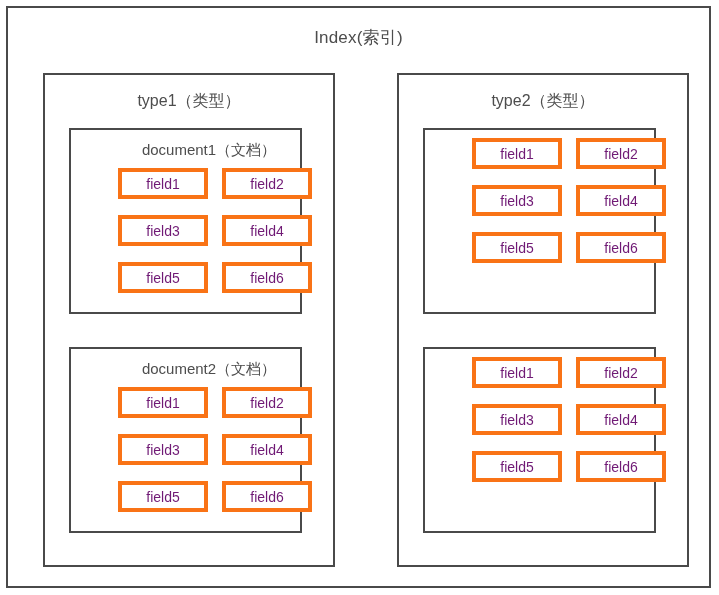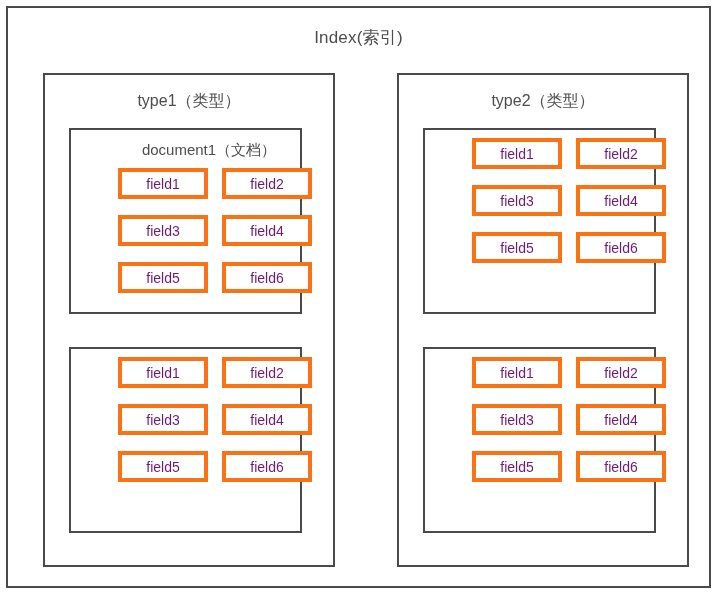--- a/index.html
+++ b/index.html
@@ -126,20 +126,21 @@
           <div class="field-box">field1</div>
           <div class="field-box">field2</div>
           <div class="field-box">field3</div>
           <div class="field-box">field4</div>
           <div class="field-box">field5</div>
           <div class="field-box">field6</div>
         </div>
       </div>
 
       <div class="doc-box doc-slot-1">
+        <div class="doc-title">document2（文档）</div>
         <div class="field-grid">
           <div class="field-box">field1</div>
           <div class="field-box">field2</div>
           <div class="field-box">field3</div>
           <div class="field-box">field4</div>
           <div class="field-box">field5</div>
           <div class="field-box">field6</div>
         </div>
       </div>
     </div>

